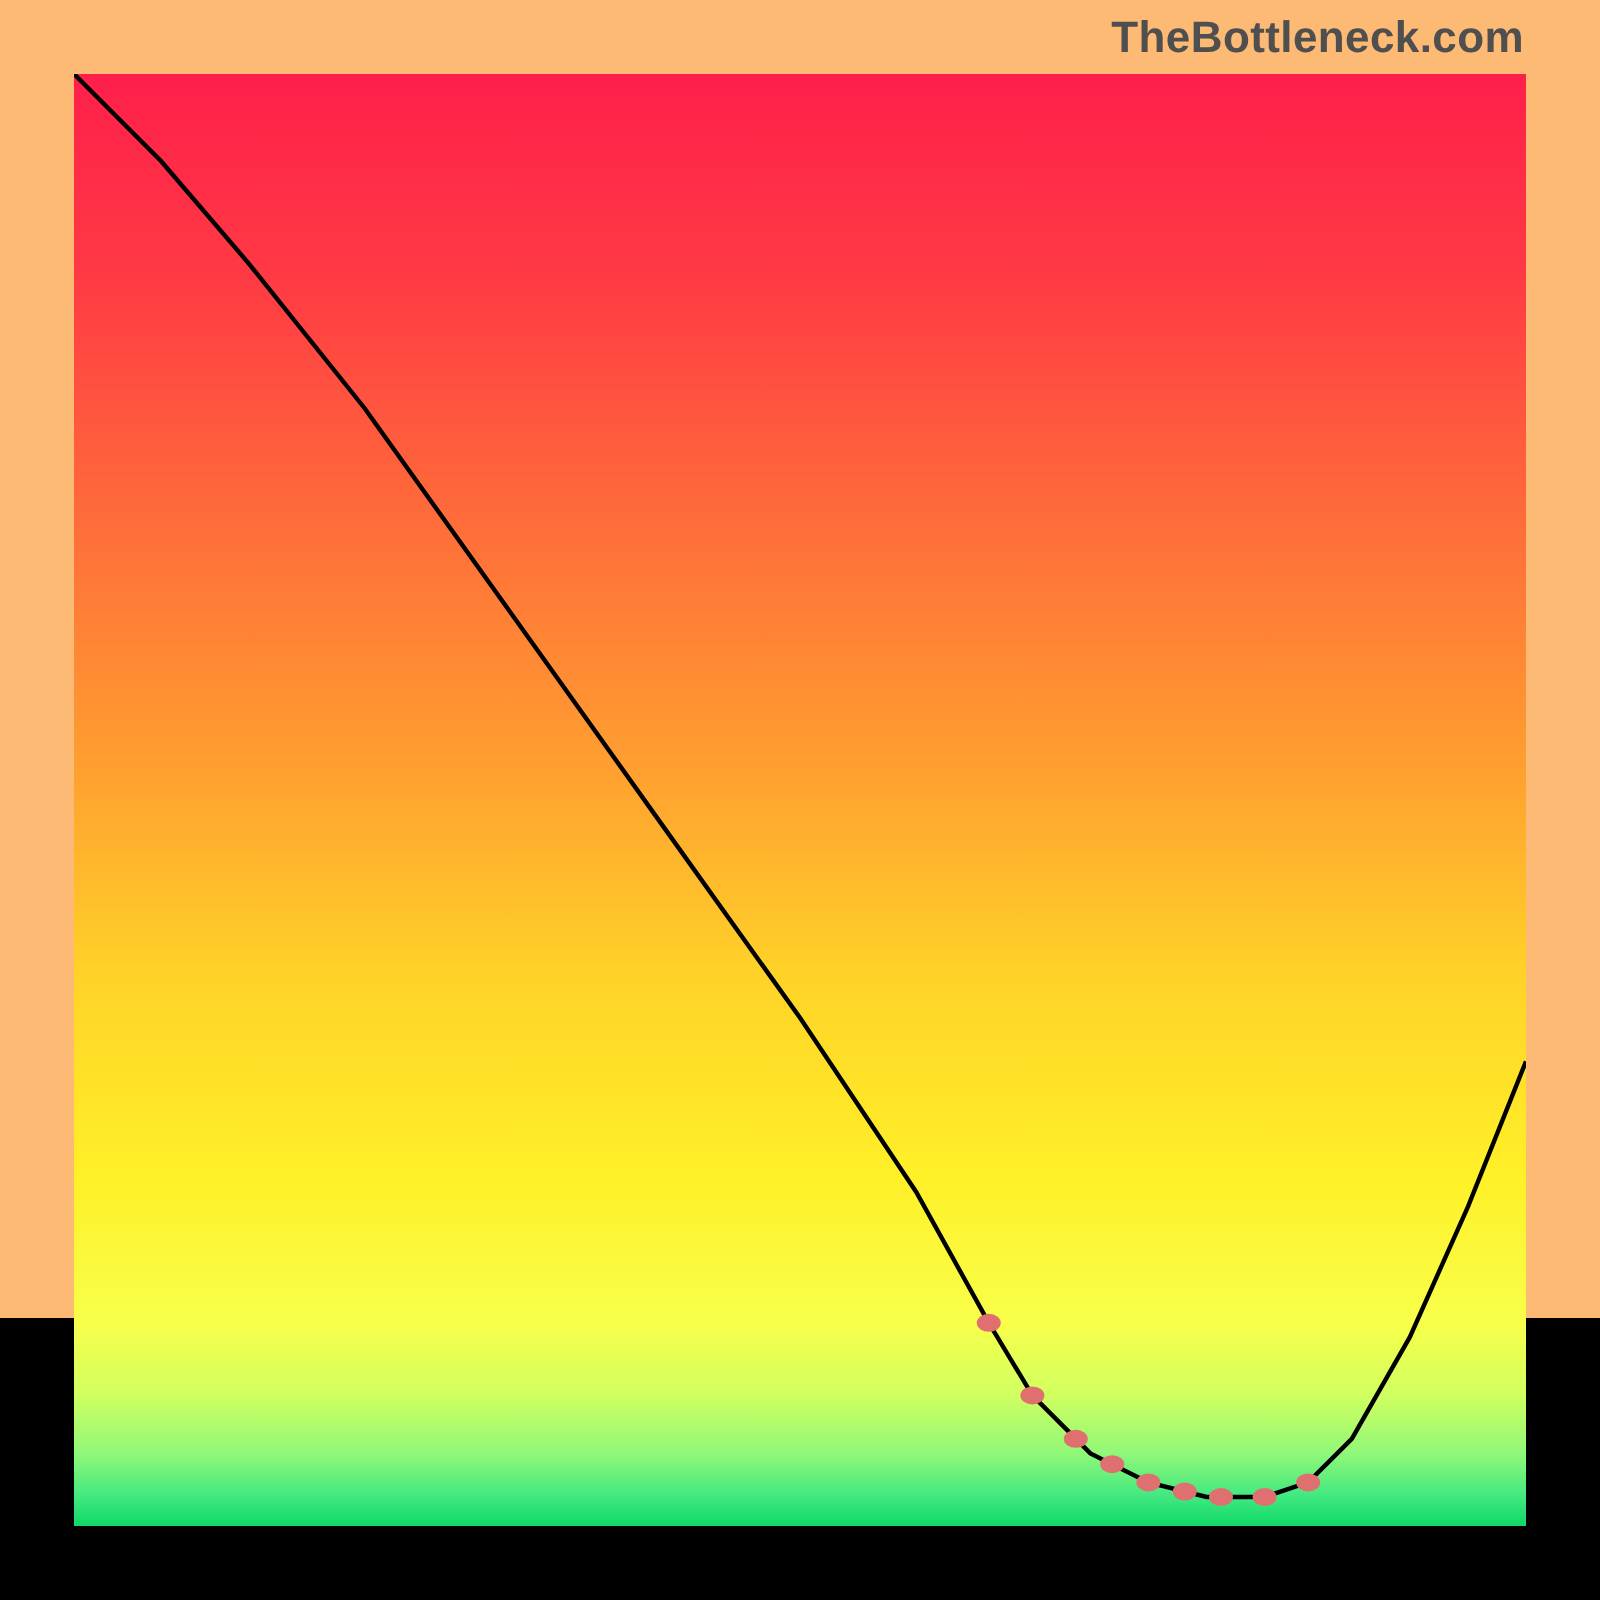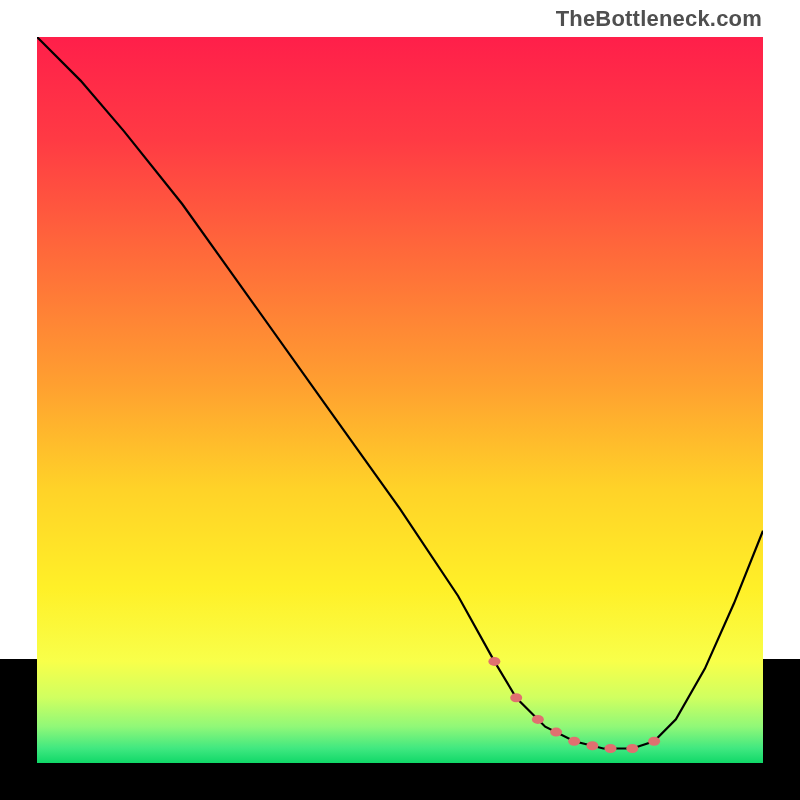--- a/index.html
+++ b/index.html
@@ -7,21 +7,21 @@
     padding: 0;
     width: 800px;
     height: 800px;
     background: #000;
     overflow: hidden;
   }
   .frame {
     position: relative;
     width: 800px;
     height: 659px;
-    background: #ffffff;
+    background: #fdba74;
   }
   .plot {
     position: absolute;
     left: 37px;
     top: 37px;
     width: 726px;
     height: 726px;
     overflow: hidden;
   }
   .gradient {

